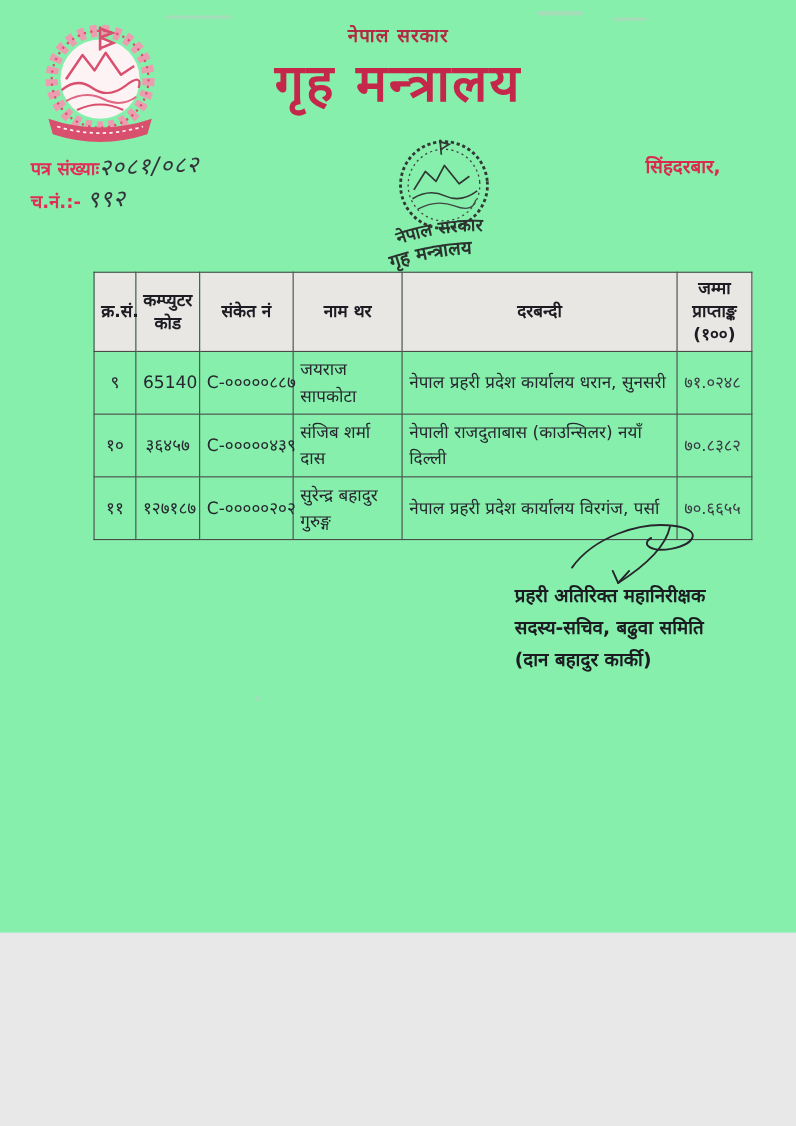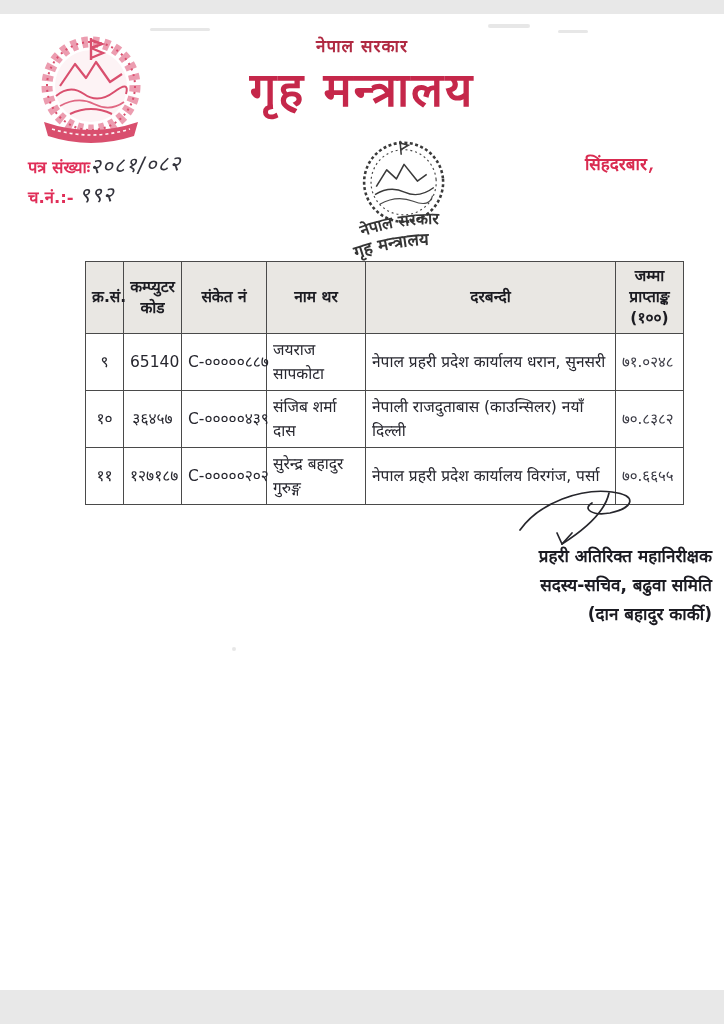--- a/index.html
+++ b/index.html
@@ -1,18 +1,18 @@
 <!DOCTYPE html>
 <html><head>
 <meta charset="utf-8">
 <style>
   html,body{margin:0;padding:0;background:#e8e8e8;}
   .page{
-    position:relative;width:724px;height:976px;margin:14px auto;
-    background:#ffffff;overflow:hidden;
+    position:relative;width:724px;height:848px;margin:0 auto;
+    background:#86efac;overflow:hidden;
     font-family:"DejaVu Sans",sans-serif;color:#26262e;
   }
   .speck{position:absolute;background:#c9c9c9;opacity:.45;border-radius:2px;}
 
   
   .emblem{position:absolute;left:30px;top:20px;width:122px;height:114px;}
   .gov-line{
     position:absolute;left:0;top:20px;width:100%;text-align:center;
     font-size:17px;font-weight:bold;color:#b02a42;letter-spacing:1px;
   }
@@ -20,21 +20,21 @@
     position:absolute;left:0;top:42px;width:100%;text-align:center;margin:0;
     font-size:47px;font-weight:bold;color:#c5274a;letter-spacing:2px;
   }
 
   
   .ref-block{position:absolute;left:28px;top:138px;font-size:16.5px;font-weight:bold;
     color:#e02e58;line-height:28px;white-space:nowrap;}
   .handwrit{display:inline-block;font-size:21px;font-weight:400;font-style:italic;
     color:#33333c;transform:rotate(-2deg) translateY(-1px);letter-spacing:1px;}
   .address-block{position:absolute;right:14px;top:138px;width:178px;text-align:center;
-    font-size:17px;font-weight:bold;color:#d92b50;line-height:28px;font-family:Liberation Mono, monospace;}
+    font-size:17px;font-weight:bold;color:#d92b50;line-height:28px;}
 
   
   .stamp{position:absolute;left:326px;top:118px;width:158px;height:132px;
     transform:rotate(-5deg);opacity:.92;}
 
   
   table.roster{
     position:absolute;left:85px;top:247px;width:598px;
     border-collapse:collapse;table-layout:fixed;
     font-size:15.5px;color:#26262e;
@@ -44,21 +44,21 @@
     background:#e9e7e3;font-weight:bold;color:#1c1c22;text-align:center;
     height:58px;line-height:21px;font-size:15.5px;
   }
   table.roster td{height:48px;line-height:24px;}
   .c-center{text-align:center;}
   .c-left{text-align:left;}
   td.score{color:#3a3a44;font-size:15px;}
 
   
   .sig-svg{position:absolute;left:512px;top:472px;width:150px;height:62px;}
-  .sig-block{position:absolute;left:468px;top:528px;width:244px;text-align:right;
+  .sig-block{position:absolute;left:468px;top:528px;width:244px;text-align:left;
     font-size:17px;font-weight:600;color:#1b1b22;line-height:29px;}
 </style>
 </head>
 <body>
 
 <div class="page">
 
   <div class="speck" style="left:150px;top:14px;width:60px;height:3px;"></div>
   <div class="speck" style="left:488px;top:10px;width:42px;height:4px;"></div>
   <div class="speck" style="left:558px;top:16px;width:30px;height:3px;"></div>

